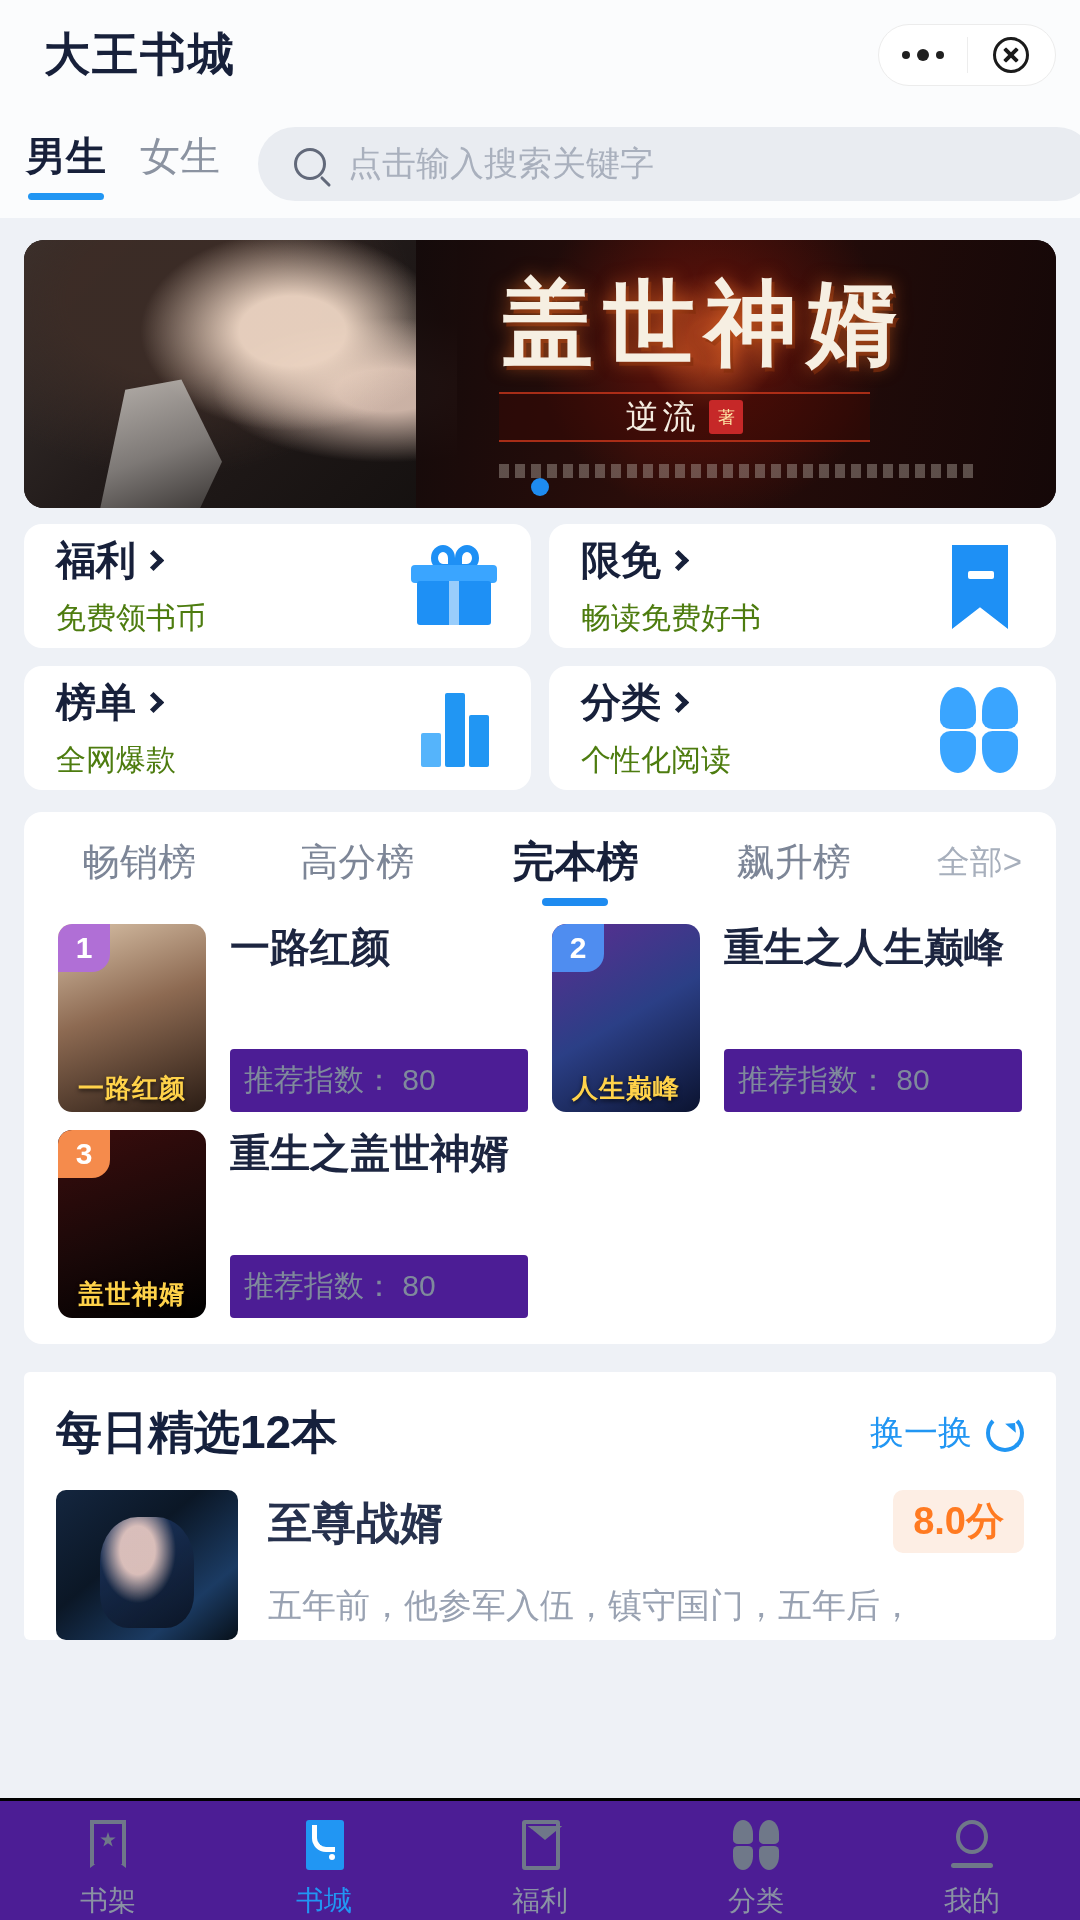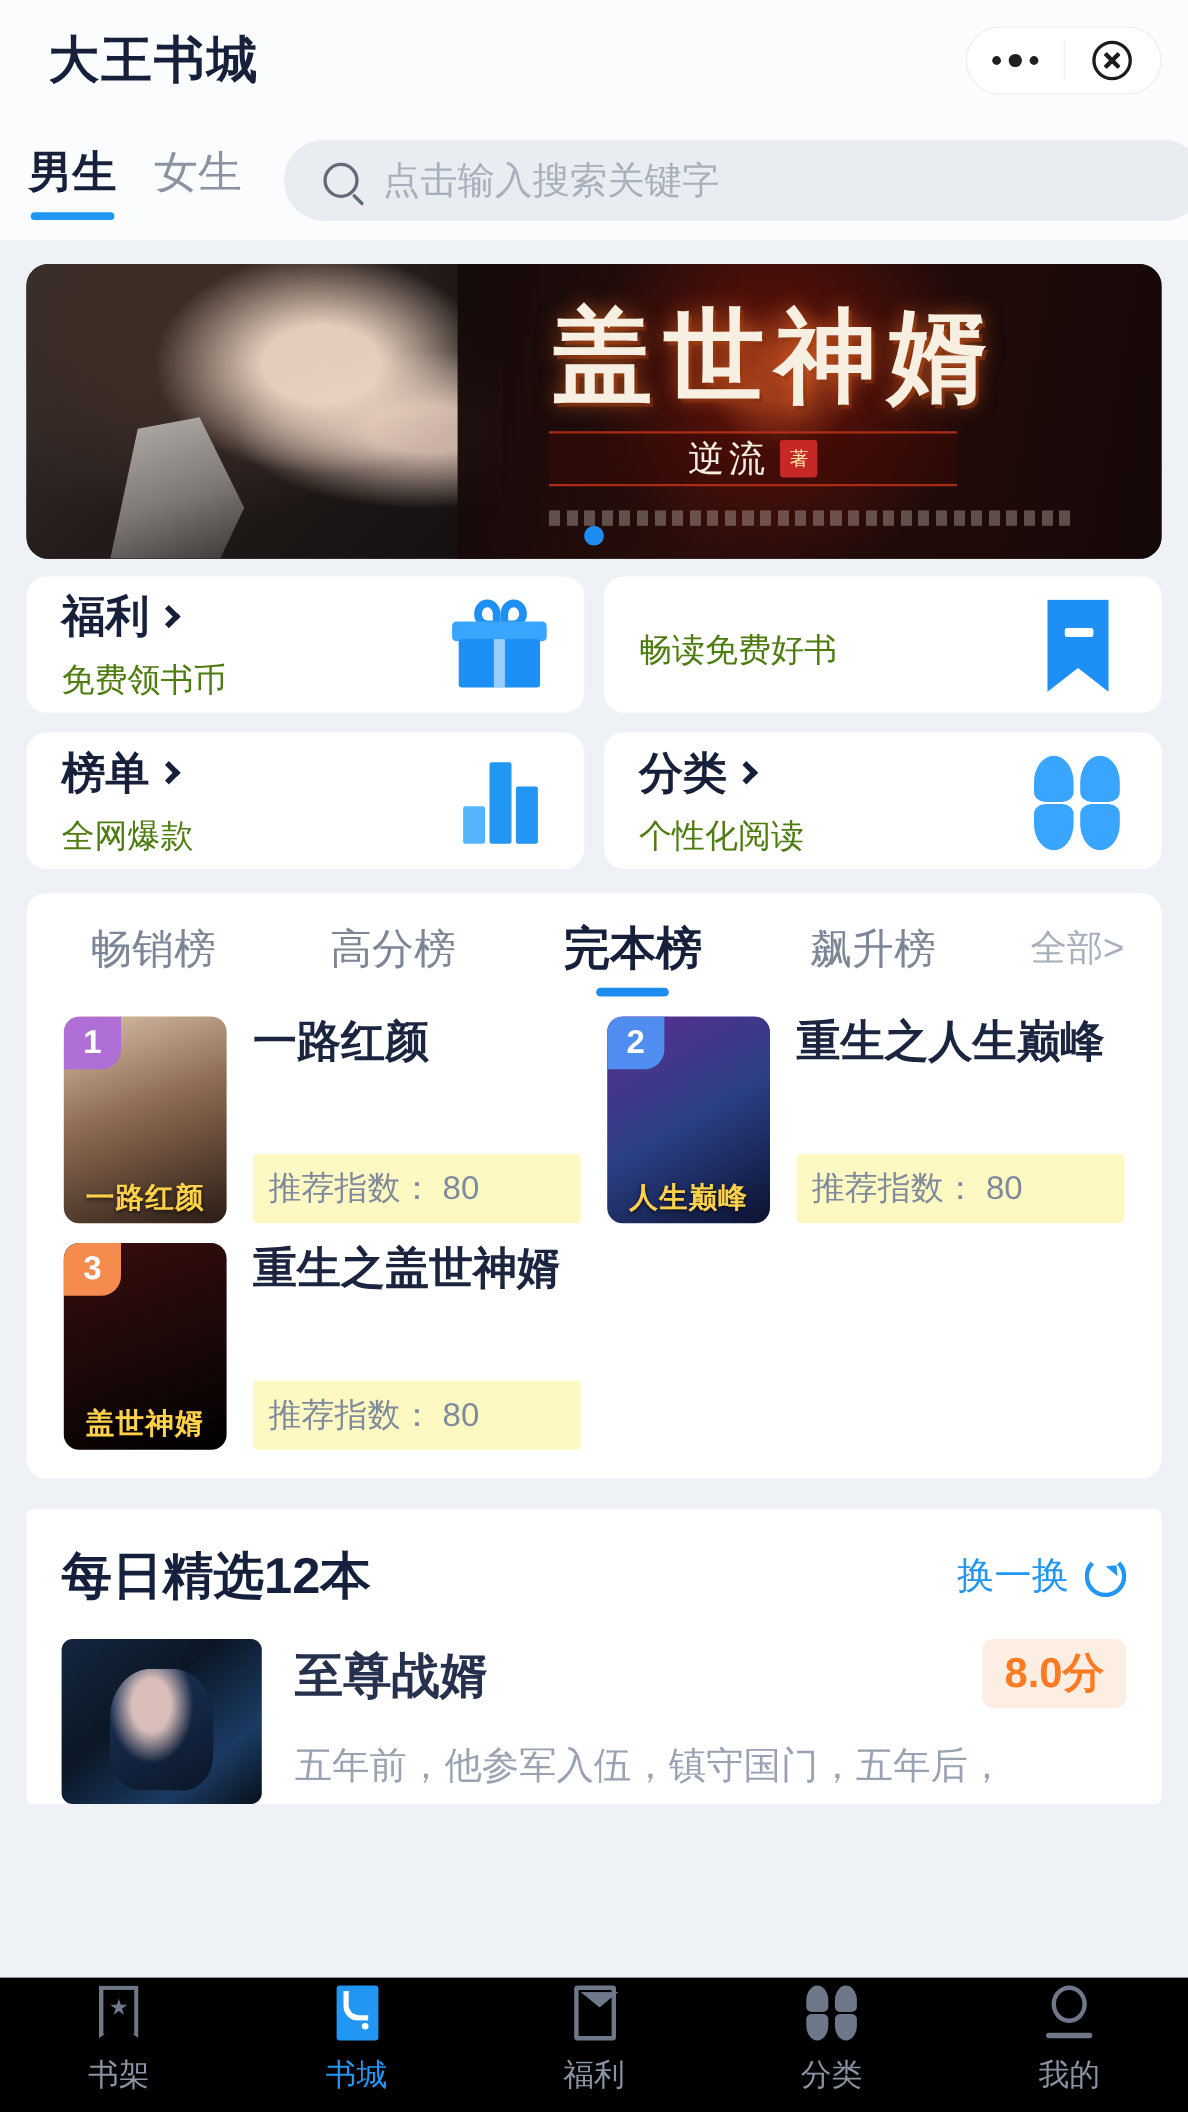--- a/index.html
+++ b/index.html
@@ -196,21 +196,21 @@
     position: absolute; left: 0; right: 0; bottom: 6px; text-align: center;
     font-size: 26px; font-weight: bold; color: #ffd24a;
     text-shadow: 0 2px 4px rgba(0,0,0,.7); letter-spacing: 1px;
   }
   .cv1 { background: linear-gradient(160deg,#d9c2a8 0%, #8d6a52 45%, #2a1c14 100%); }
   .cv2 { background: linear-gradient(150deg,#5c2d91 0%, #2b3f86 50%, #0b1330 100%); }
   .cv3 { background: linear-gradient(160deg,#3a0d0d 0%, #1a0808 55%, #000 100%); }
   .rank-meta { flex: 1; min-width: 0; display: flex; flex-direction: column; }
   .rank-title { font-size: 40px; color: #1c2540; line-height: 1.18; font-weight: bold; }
   .rank-score {
-    margin-top: auto; background: #fef9c3; color: #7f8a9c; font-size: 30px;
+    margin-top: auto; background: #4c1d95; color: #7f8a9c; font-size: 30px;
     padding: 11px 14px; border-radius: 4px; align-self: stretch;
   }
 
   
   .daily { margin: 28px 24px 0 24px; background: #fff; border-radius: 6px; padding: 30px 32px 0 32px; }
   .daily-head { display: flex; align-items: center; justify-content: space-between; }
   .daily-title { font-size: 46px; font-weight: bold; color: #15203c; }
   .refresh { display: flex; align-items: center; gap: 14px; }
   .refresh .lbl { font-size: 34px; color: #2196f3; }
   .refresh-ico {
@@ -241,22 +241,22 @@
     padding: 6px 20px; border-radius: 10px; flex: none;
   }
   .daily-desc {
     margin-top: 30px; font-size: 34px; color: #99a2b2; line-height: 1.35;
     white-space: nowrap; overflow: hidden;
   }
 
   
   .tabbar {
     position: absolute; left: 0; bottom: 0; width: 1080px; height: 122px;
-    background: #000000; border-top: 5px solid #000000;
-    display: flex; align-items: flex-start;
+    background: #4c1d95; border-top: 3px solid #000000;
+    display: flex; align-items: flex-end;
   }
   .tabitem { flex: 1; display: flex; flex-direction: column; align-items: center; gap: 10px; cursor: pointer; }
   .tabitem .lbl { font-size: 28px; color: #8a93a3; }
   .tabitem.active .lbl { color: #2196f3; }
   .ticon { width: 54px; height: 54px; position: relative; }
 
   .ti-shelf .mk {
     position:absolute; left:9px; top:2px; width:36px; height:48px;
     border: 4px solid #6f7889;
     clip-path: polygon(0 0, 100% 0, 100% 100%, 50% 72%, 0 100%);
@@ -362,20 +362,24 @@
         <span class="bowL"></span>
           <span class="bowR"></span>
           <span class="lid"></span>
           <span class="body"></span>
           <span class="band"></span>
       </div>
     </div>
 
     <div class="entry">
       <div class="txt">
+        <div class="row1">
+          <span class="name">限免</span>
+          <span class="chev"></span>
+        </div>
         <div class="desc">畅读免费好书</div>
       </div>
       <div class="ico ico-book">
         <span class="mark"></span>
           <span class="minus"></span>
       </div>
     </div>
 
     <div class="entry">
       <div class="txt">

